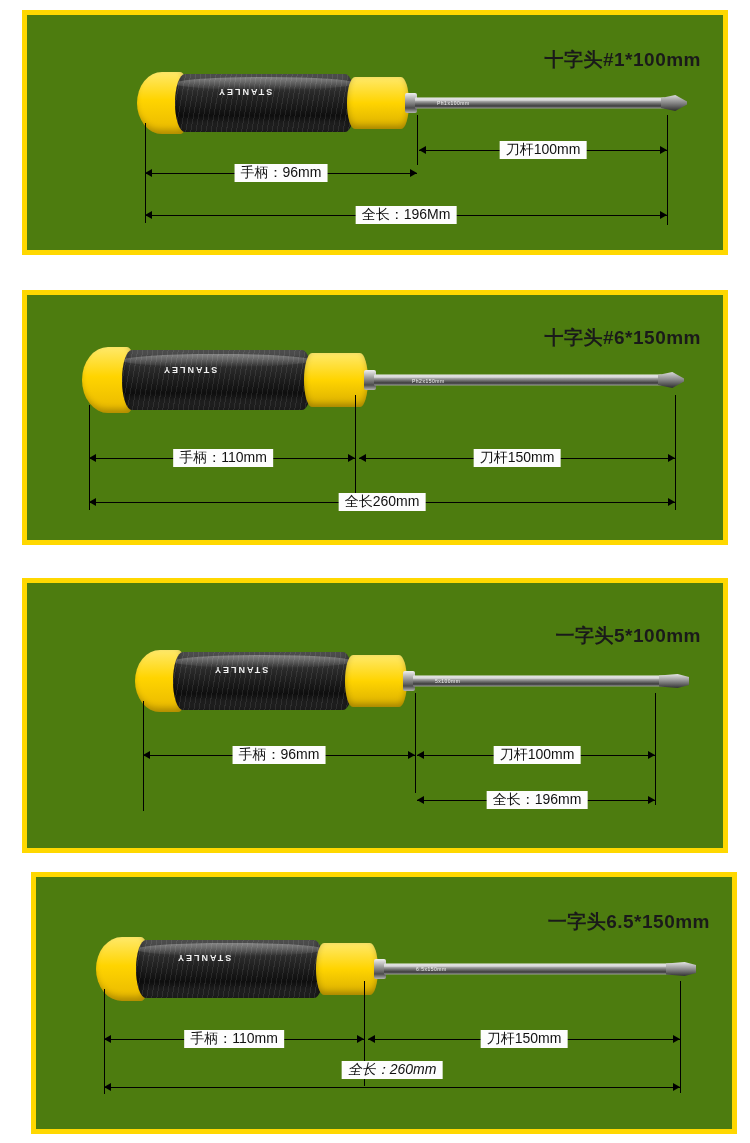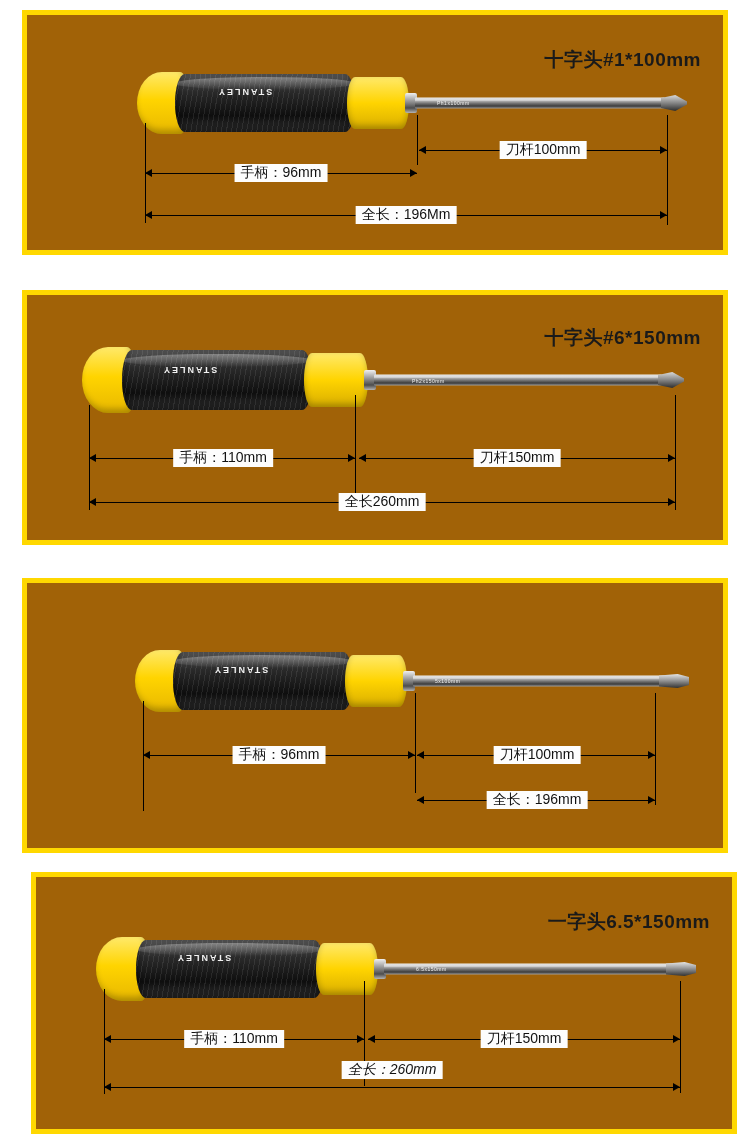--- a/index.html
+++ b/index.html
@@ -24,21 +24,21 @@
     position: absolute;
     left: 22px;
     width: 706px;
     border: 5px solid #ffd800;
     box-sizing: border-box;
     background: #ffffff;
   }
   .panel-inner {
     position: absolute;
     inset: 0;
-    background: #a16207;
+    background: #4d7c0f;
     padding-left: 46px;
   }
   .title {
     position: absolute;
     right: 22px;
     font-weight: bold;
     font-size: 19px;
     color: #1a1a1a;
     letter-spacing: 0.5px;
     white-space: nowrap;
@@ -268,20 +268,21 @@
       <div class="dimlabel" style="left:490px; top:163px;">刀杆150mm</div>
 
       <div class="dim" style="left:62px; top:207px; width:586px;"></div>
       <div class="dimlabel" style="left:355px; top:207px;">全长260mm</div>
     </div>
   </div>
 
   <div class="panel" style="top:578px; height:275px;">
     <div class="panel-inner">
 
+      <div class="title" style="top:40px;">一字头5*100mm</div>
 
       <div class="driver" style="left:108px; top:58px; width:560px;">
         <div class="cap" style="left:0; width:50px; height:62px;"></div>
         <div class="grip" style="left:38px; width:180px; height:58px;">
           <div class="gloss"></div>
           <div class="ribs"></div>
         </div>
         <div class="brand" style="left:78px; top:24px;">STANLEY</div>
         <div class="specmark" style="left:228px; top:22px;">5x100mm</div>
         <div class="collar" style="left:210px; width:62px; height:52px;"></div>

